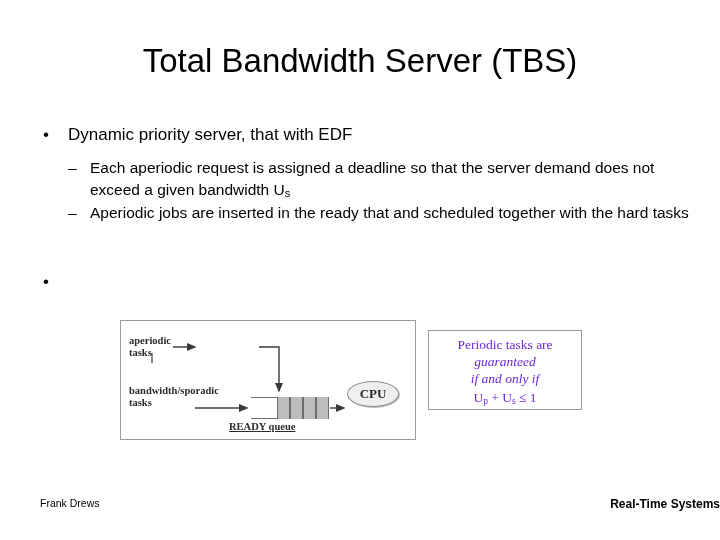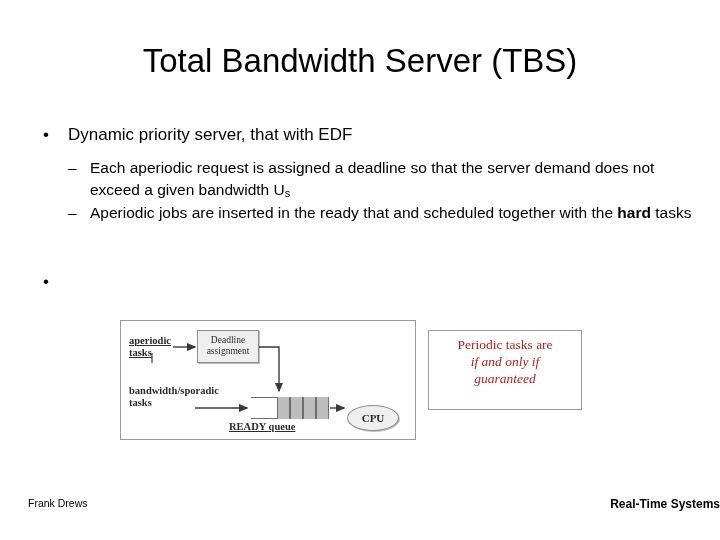--- a/index.html
+++ b/index.html
@@ -68,21 +68,21 @@
     left: 0;
     top: 0;
     font-size: 15.5px;
   }
   .sub {
     font-size: 11px;
     vertical-align: baseline;
     position: relative;
     top: 2px;
   }
-  .bold { font-weight: bold; }
+  .bold { font-weight: normal; }
   .conceptual {
     position: absolute;
     left: 34px;
     top: 272px;
     width: 660px;
     font-size: 17px;
     padding-left: 34px;
   }
   .conceptual .marker {
     position: absolute;
@@ -112,21 +112,20 @@
     font-family: "Liberation Serif", serif;
     font-size: 10.5px;
     color: #2b2b2b;
     white-space: nowrap;
   }
   .aperiodic-lab {
     left: 8px;
     top: 14px;
     font-weight: bold;
     line-height: 1.15;
-    text-decoration: underline;
   }
   .periodic-lab {
     left: 8px;
     top: 64px;
     font-weight: bold;
     line-height: 1.15;
   }
   .deadline-box {
     position: absolute;
     left: 76px;
@@ -147,30 +146,30 @@
   .ready-label {
     left: 108px;
     top: 100px;
     font-weight: bold;
     font-size: 10.5px;
     text-decoration: underline;
   }
   .cpu-ellipse {
     position: absolute;
     left: 226px;
-    top: 84px;
+    top: 60px;
     width: 52px;
     height: 26px;
     border: 1px solid #8f8f8f;
     border-radius: 50%;
     background: #efefef;
     box-sizing: border-box;
     font-family: "Liberation Serif", serif;
     font-weight: bold;
-    font-size: 11px;
+    font-size: 13px;
     color: #2b2b2b;
     text-align: center;
     line-height: 24px;
     box-shadow: 1px 1px 0 rgba(0,0,0,0.25);
   }
   .queue {
     position: absolute;
     left: 130px;
     top: 76px;
     width: 78px;
@@ -205,21 +204,21 @@
     position: absolute;
     left: 308px;
     top: 10px;
     width: 154px;
     height: 80px;
     border: 1px solid #9a9a9a;
     background: #ffffff;
     box-sizing: border-box;
     text-align: center;
     font-family: "Liberation Serif", serif;
-    color: #b91c1c;
+    color: #6d28d9;
     padding-top: 6px;
   }
   .note-line1 {
     font-size: 13.5px;
     line-height: 1.18;
   }
   .note-line2 {
     font-size: 13.5px;
     font-style: italic;
     line-height: 1.2;
@@ -231,21 +230,21 @@
   }
   .note-line3 .sub2 {
     font-size: 9.5px;
     position: relative;
     top: 2px;
   }
 
   
   .footer-left {
     position: absolute;
-    left: 28px;
+    left: 40px;
     top: 497px;
     font-size: 10.5px;
     color: #000000;
   }
   .footer-center {
     position: absolute;
     left: 0;
     top: 497px;
     width: 720px;
     text-align: right;
@@ -307,24 +306,20 @@
         <line x1="74" y1="87" x2="126" y2="87" stroke="#3a3a3a" stroke-width="1.4" marker-end="url(#ah)"></line>
 
         <line x1="209" y1="87" x2="223" y2="87" stroke="#3a3a3a" stroke-width="1.4" marker-end="url(#ah)"></line>
       </svg>
 
       <div class="lab aperiodic-lab">
         <span>aperiodic</span><br>
         <span>tasks</span>
       </div>
 
-      <div class="deadline-box">
-        <span>Deadline</span><br>
-        <span>assignment</span>
-      </div>
 
       <div class="lab periodic-lab">
         <span>bandwidth/sporadic</span><br>
         <span>tasks</span>
       </div>
 
       <div class="queue">
         <div class="railtop"></div>
         <div class="railbot"></div>
         <div class="cell" style="left:26px"></div>
@@ -333,21 +328,24 @@
         <div class="cell" style="left:65px"></div>
       </div>
 
       <div class="lab ready-label">READY queue</div>
 
       <div class="cpu-ellipse">CPU</div>
     </div>
 
     <div class="note-box">
       <div class="note-line1">Periodic tasks are</div>
+      <div class="note-line2">guaranteed</div>
       <div class="note-line2">if and only if</div>
-      <div class="note-line2">guaranteed</div>
+      <div class="note-line3">
+        <span>U</span><span class="sub2">p</span><span> + </span><span>U</span><span class="sub2">s</span><span> ≤ 1</span>
+      </div>
     </div>
   </div>
 
   <div class="footer-left">Frank Drews</div>
   <div class="footer-center">Real-Time Systems</div>
 
 </div>
 
 </body></html>

